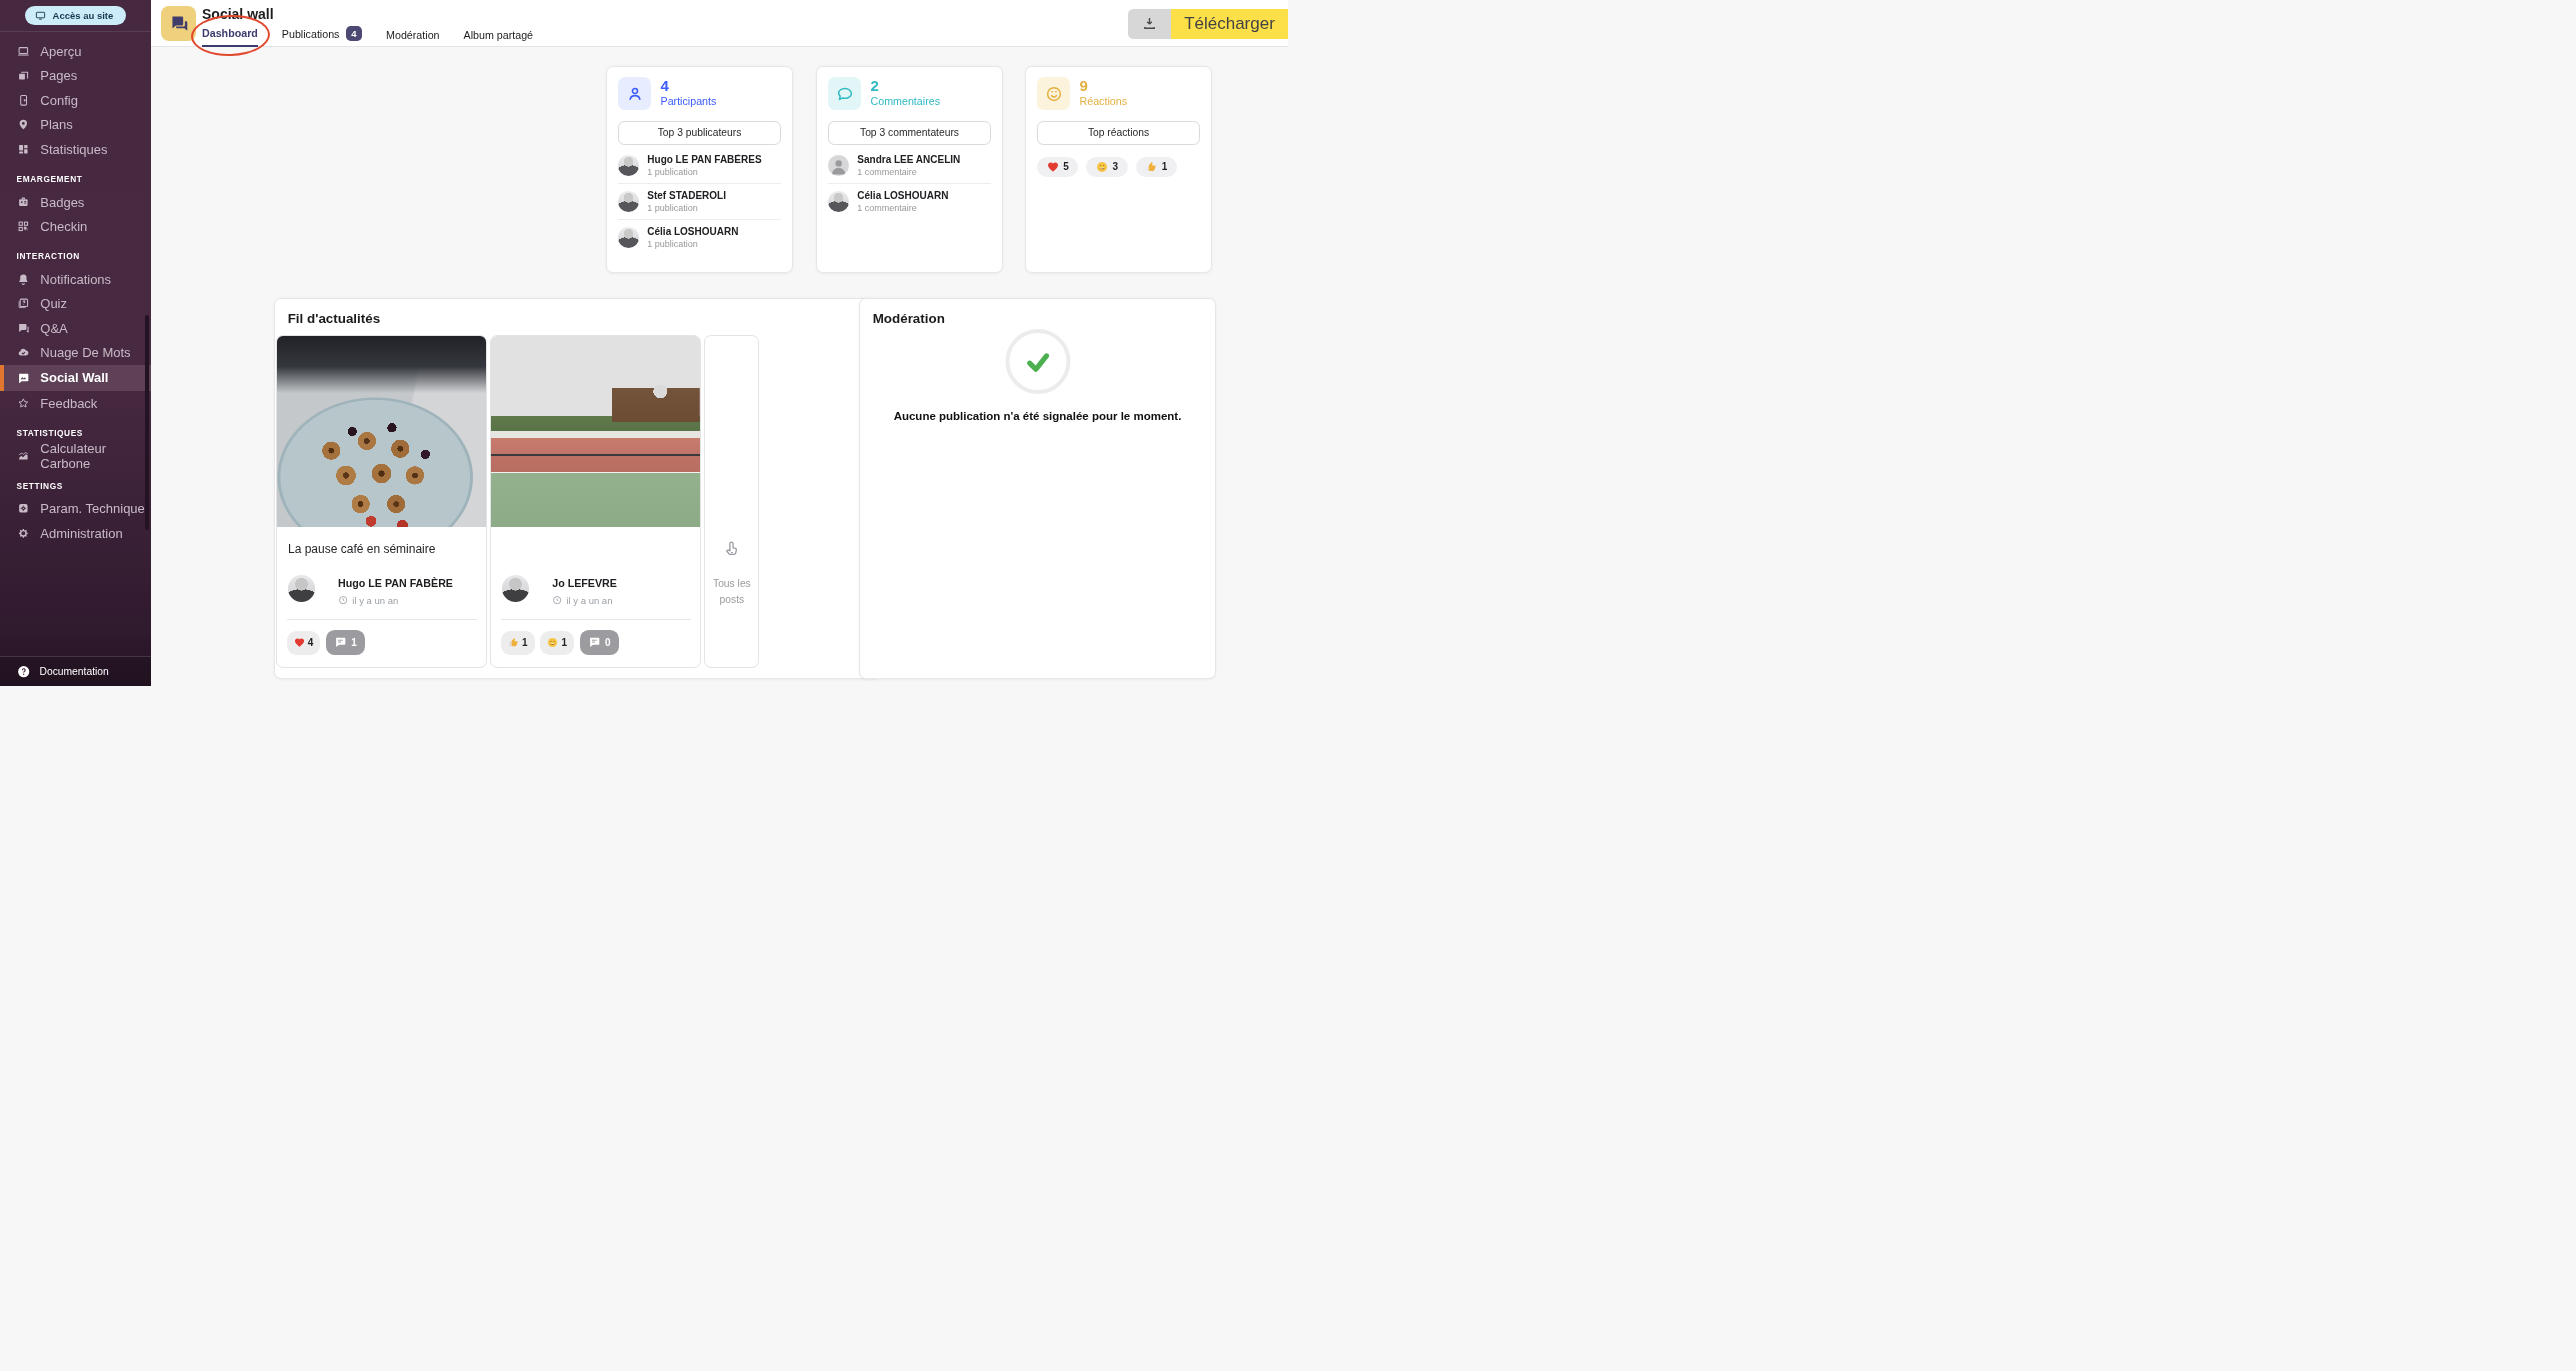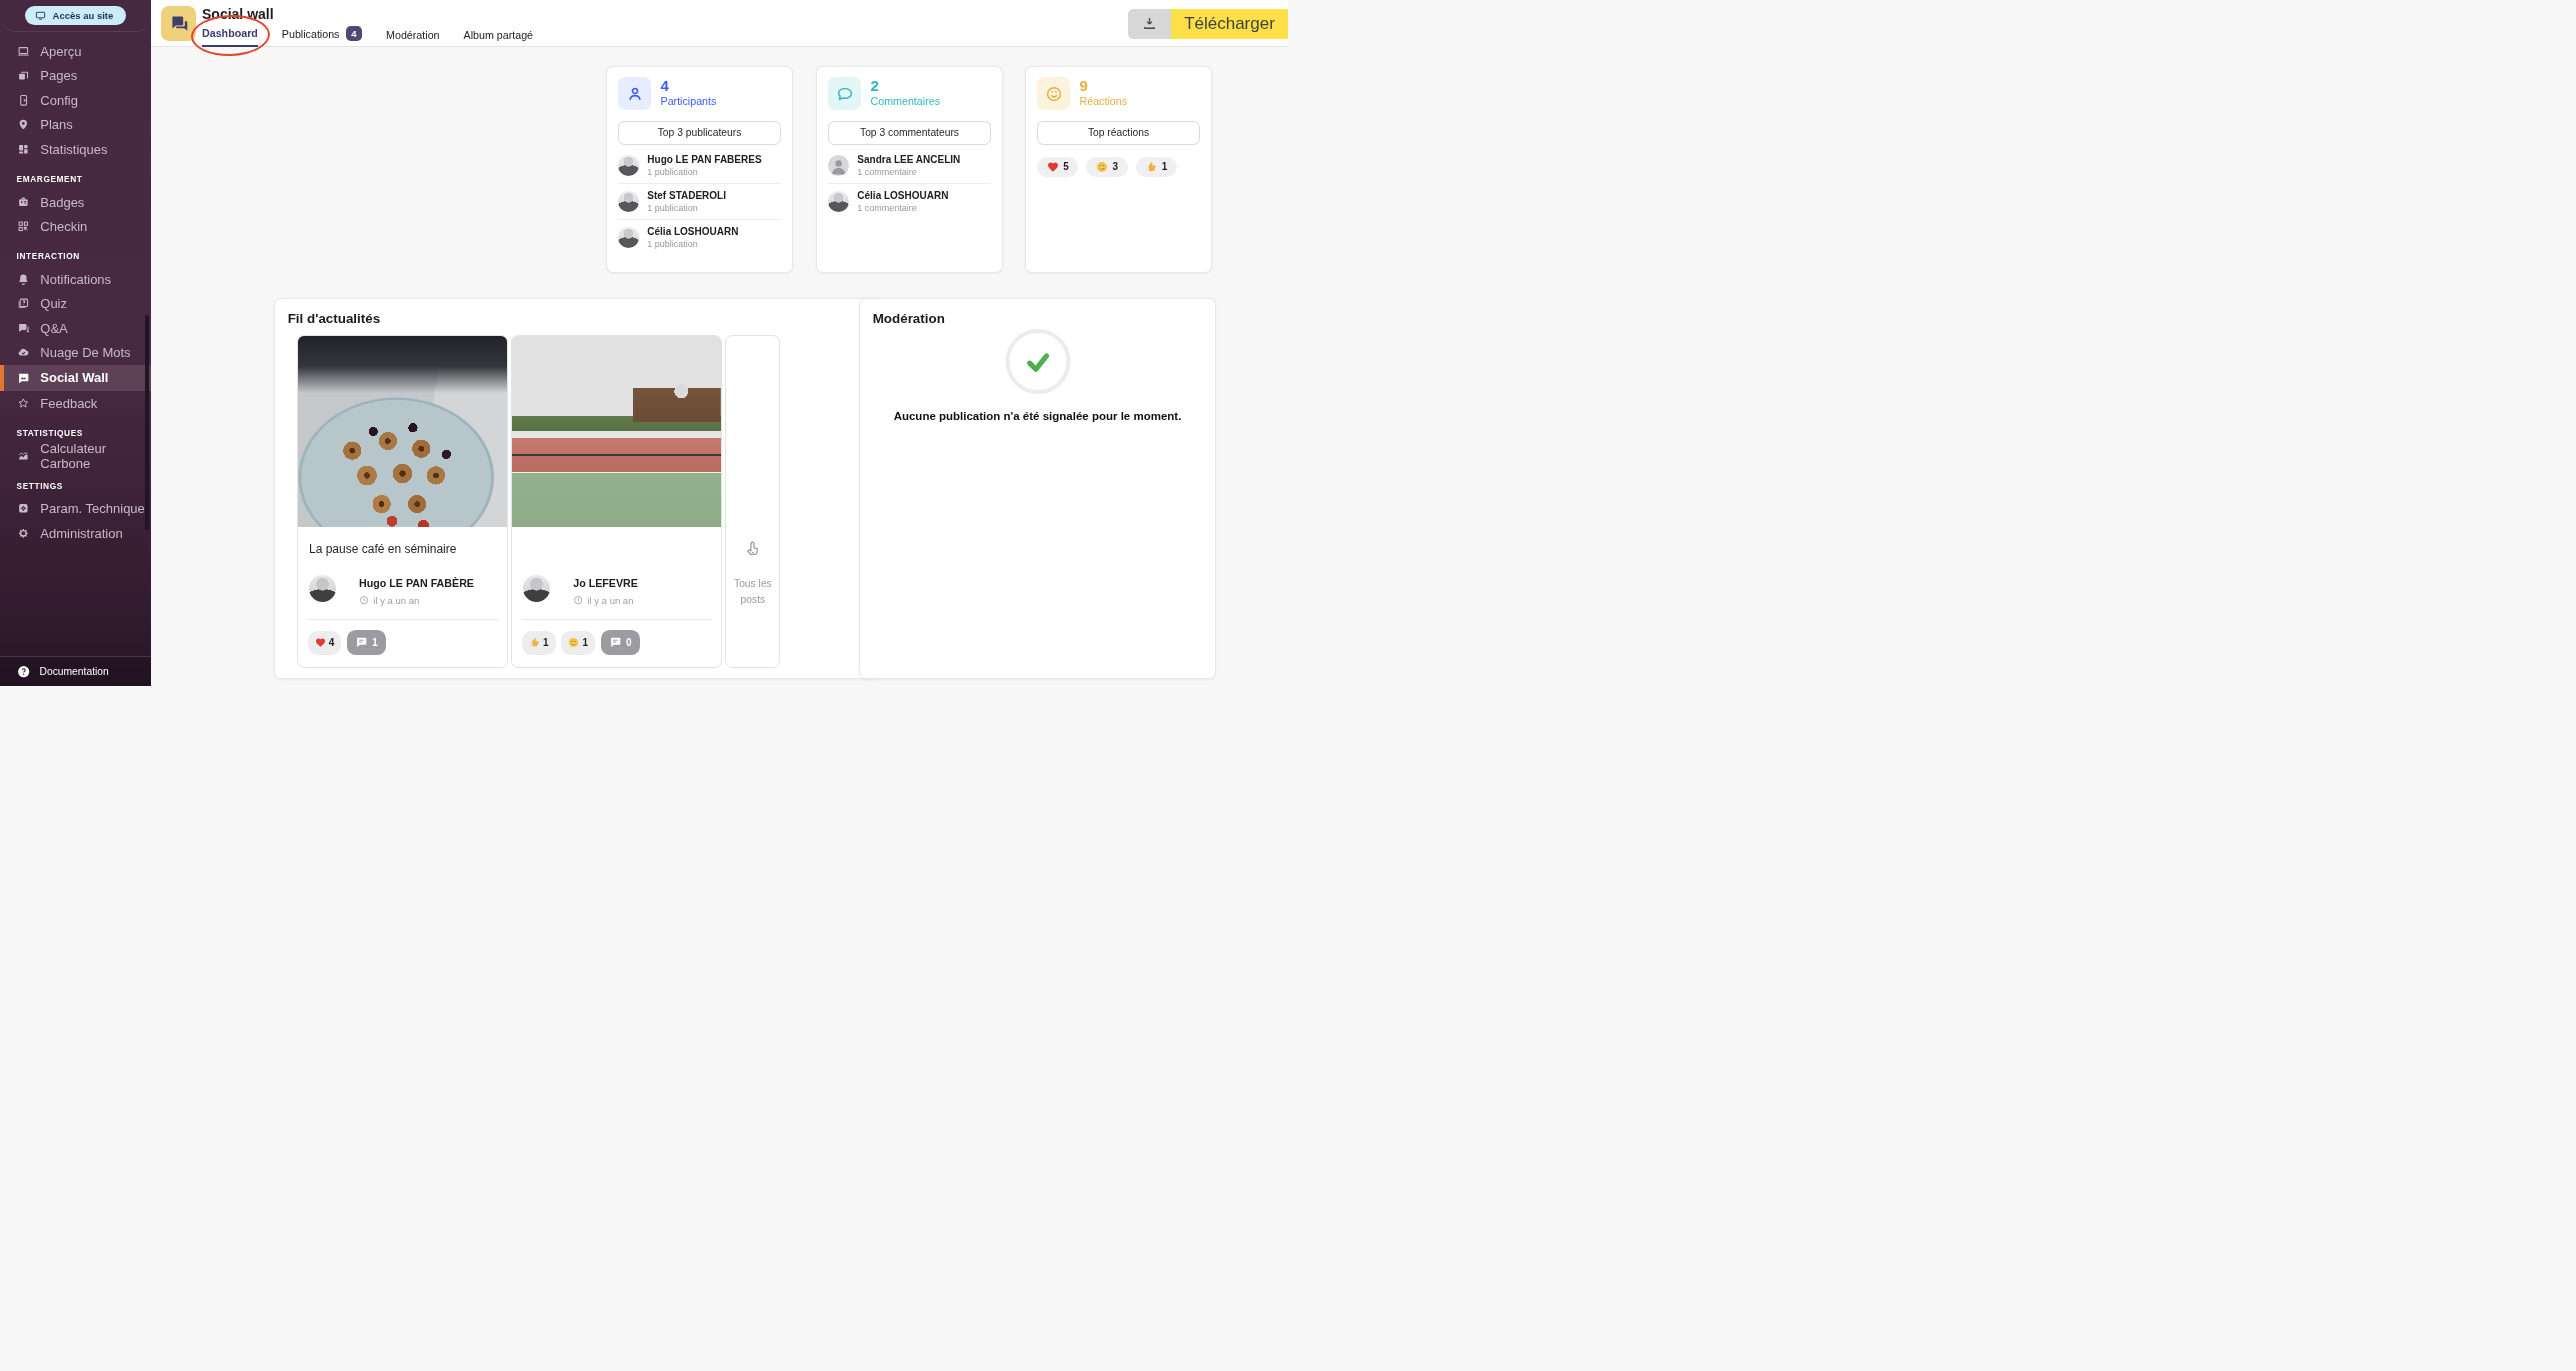--- a/index.html
+++ b/index.html
@@ -4,21 +4,21 @@
 <style>
   * { margin:0; padding:0; box-sizing:border-box; }
   html,body { width:100%; height:100%; }
   body { font-family:"Liberation Sans", sans-serif; background:#f7f7f8; }
   .screen { position:relative; width:1288px; height:686px; overflow:hidden; background:#f7f7f8; }
 
   
   .sidebar { position:absolute; left:0; top:0; width:151px; height:100%;
     background:linear-gradient(180deg,#462840 0%,#472941 55%,#301a2e 92%,#241322 100%); z-index:10; }
   .side-top { height:32px; display:flex; align-items:center; justify-content:center;
-    border-bottom:0.8px solid rgba(255,255,255,.10);border-radius:15px; }
+    border-bottom:0.8px solid rgba(255,255,255,.10); }
   .access-pill { display:flex; align-items:center; gap:6.3px; background:#cdecfa; color:#14394d;
     border:none; border-radius:790px; padding:4px 12.7px 4px 10.3px; font-size:9.5px; font-weight:700; cursor:pointer;
     font-family:"Liberation Sans", sans-serif; }
   .access-pill svg { width:11px; height:11px; stroke:#14394d; }
   .side-nav { padding-top:7.1px; }
   .nav-item { position:relative; height:24.5px; display:flex; align-items:center; gap:10.3px;
     padding-left:16.6px; color:#c8bac6; font-size:13px; cursor:pointer; }
   .nav-item .nicon { width:13.4px; height:13.4px; display:flex; align-items:center; justify-content:center; flex:0 0 13.4px; }
   .nav-item .nicon svg { width:12.7px; height:12.7px; }
   .nav-item.active { background:#5e4156; color:#ffffff; font-weight:700; height:26px; }
@@ -95,21 +95,21 @@
   .p-txt { min-width:0; }
 
   .reaction-pills { display:flex; gap:8px; margin-top:12px; }
   .rpill { height:20px; display:flex; align-items:center; gap:4.7px; background:#f0f0f2; border-radius:790px;
     padding:0 9.5px; font-size:10px; font-weight:700; color:#1f1f22; }
   .rpill svg { width:12px; height:12px; }
 
   
   #card-feed { left:79px; top:298px; width:606px; height:381px; padding:12px 8.7px;margin-left:44px; }
   #card-feed .card-title { padding-left:4px; }
-  .posts { position:absolute; left:22px; top:36px; display:flex; gap:3.2px; }
+  .posts { position:absolute; left:1px; top:36px; display:flex; gap:3.2px; }
   .post { position:relative; width:211px; height:333px; border:0.8px solid #e3e3e6; border-radius:7.1px;
     background:#fff; overflow:hidden; }
   .post-img { width:100%; height:191px; }
   .img-food {
     background:
       radial-gradient(circle 9.5px at 26% 60%, #4f2e12 0 30%, #a5713d 31% 95%, transparent 96%),
       radial-gradient(circle 9.5px at 43% 55%, #53301a 0 30%, #aa7641 31% 95%, transparent 96%),
       radial-gradient(circle 9.5px at 59% 59%, #4f2e12 0 30%, #a06c3a 31% 95%, transparent 96%),
       radial-gradient(circle 10.3px at 33% 73%, #5a3517 0 30%, #b07c46 31% 95%, transparent 96%),
       radial-gradient(circle 10.3px at 50% 72%, #4f2e12 0 30%, #a5713d 31% 95%, transparent 96%),

